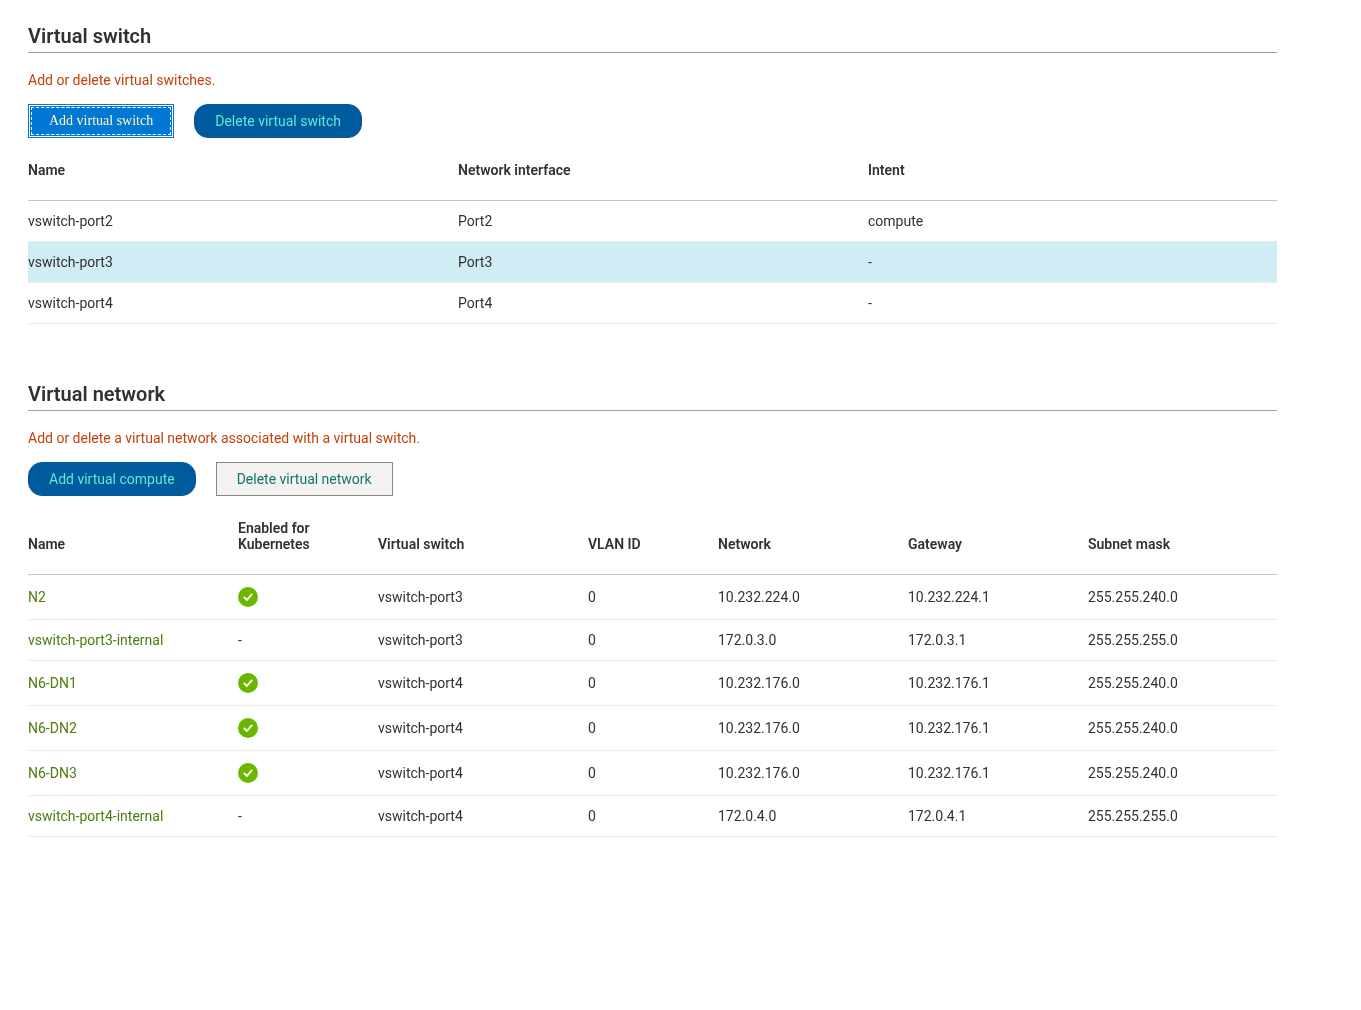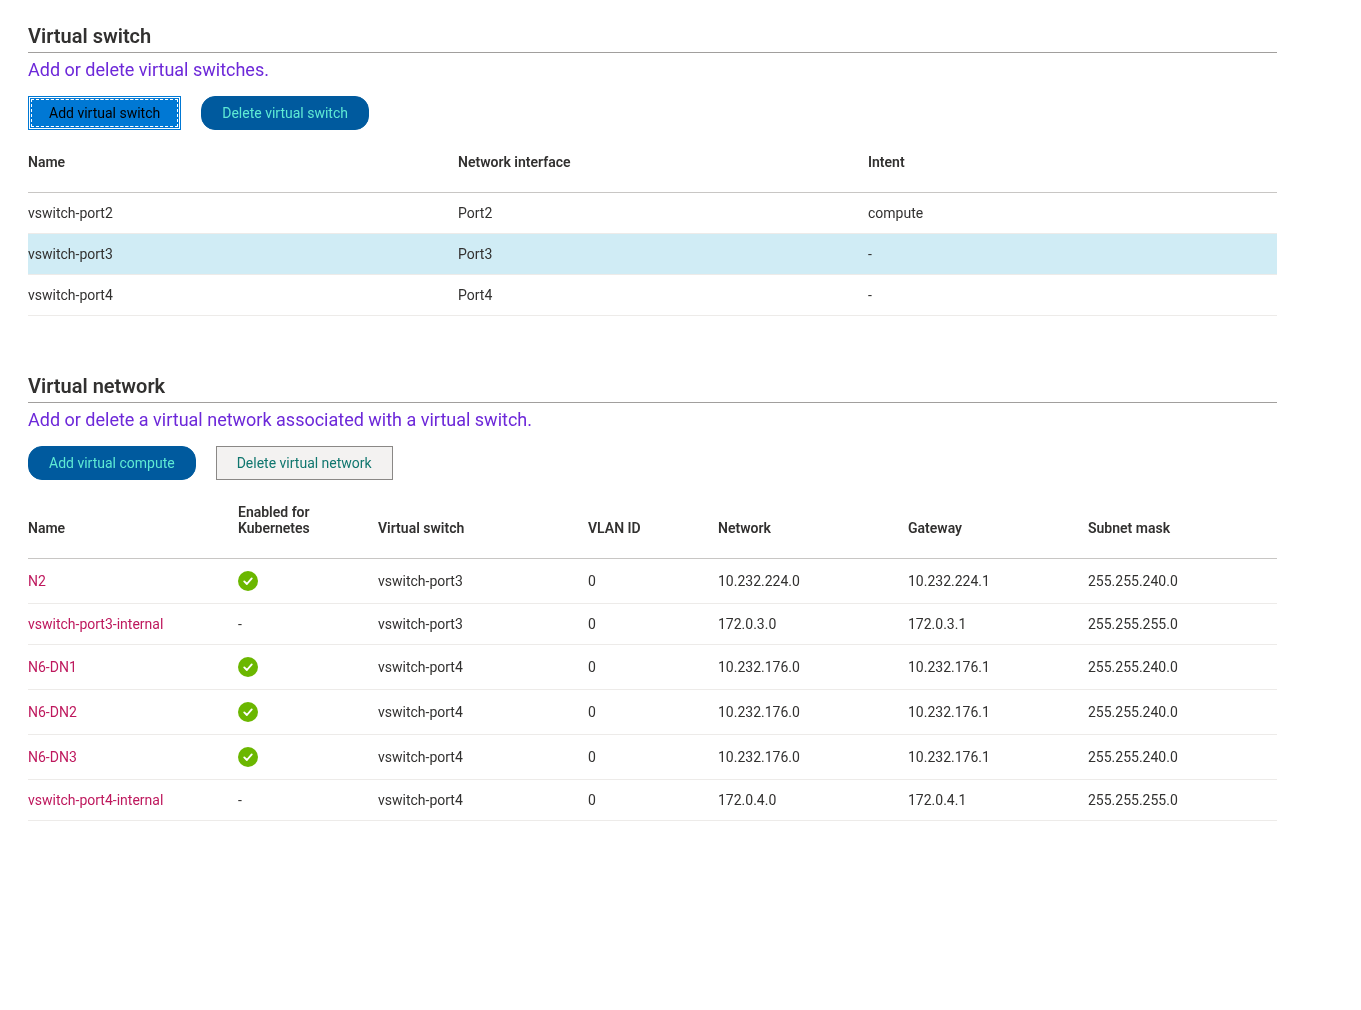--- a/index.html
+++ b/index.html
@@ -19,23 +19,23 @@
   
   .section-title {
     font-size: 20px;
     font-weight: 600;
     color: #323130;
     margin: 0 0 2px 0;
     padding-bottom: 4px;
     border-bottom: 1px solid #a19f9d;
   }
   .section-desc {
-    font-size: 18px;
-    color: #6d28d9;
-    margin: 6px 0 16px 0;
+    font-size: 14px;
+    color: #c2410c;
+    margin: 19px 0 16px 0;
   }
   .section + .section {
     margin-top: 58px;
   }
 
   
   .btn-row {
     display: flex;
     gap: 20px;
     margin-bottom: 14px;
@@ -45,22 +45,23 @@
     font-size: 14px;
     padding: 6px 20px;
     border: 1px solid transparent;
     cursor: pointer;
     line-height: 20px;
     min-width: 80px;
     text-align: center;
   }
   .btn-primary {
     background: #0078d4;
-    color: #000000;
+    color: #fef9c3;
     border-color: #0078d4;
+    font-family: Liberation Serif, serif;
   }
   .btn-primary.focused {
     outline: 1px dashed #ffffff;
     outline-offset: -4px;
     box-shadow: 0 0 0 1px #ffffff inset, 0 0 0 0 transparent;
     border-color: #0078d4;
   }
   .btn-primary.focused {
     
     position: relative;
@@ -102,21 +103,21 @@
   td {
     padding: 12px 6px 12px 0;
     border-bottom: 1px solid #edebe9;
     font-size: 14px;
     vertical-align: middle;
   }
   tr.selected td {
     background: #d0ecf5;
   }
   .link {
-    color: #be185d;
+    color: #4d7c0f;
     cursor: pointer;
   }
 
   
   table.vs col.c1 { width: 430px; }
   table.vs col.c2 { width: 410px; }
   table.vs col.c3 { width: auto; }
 
   
   table.vn col.c1 { width: 210px; }

